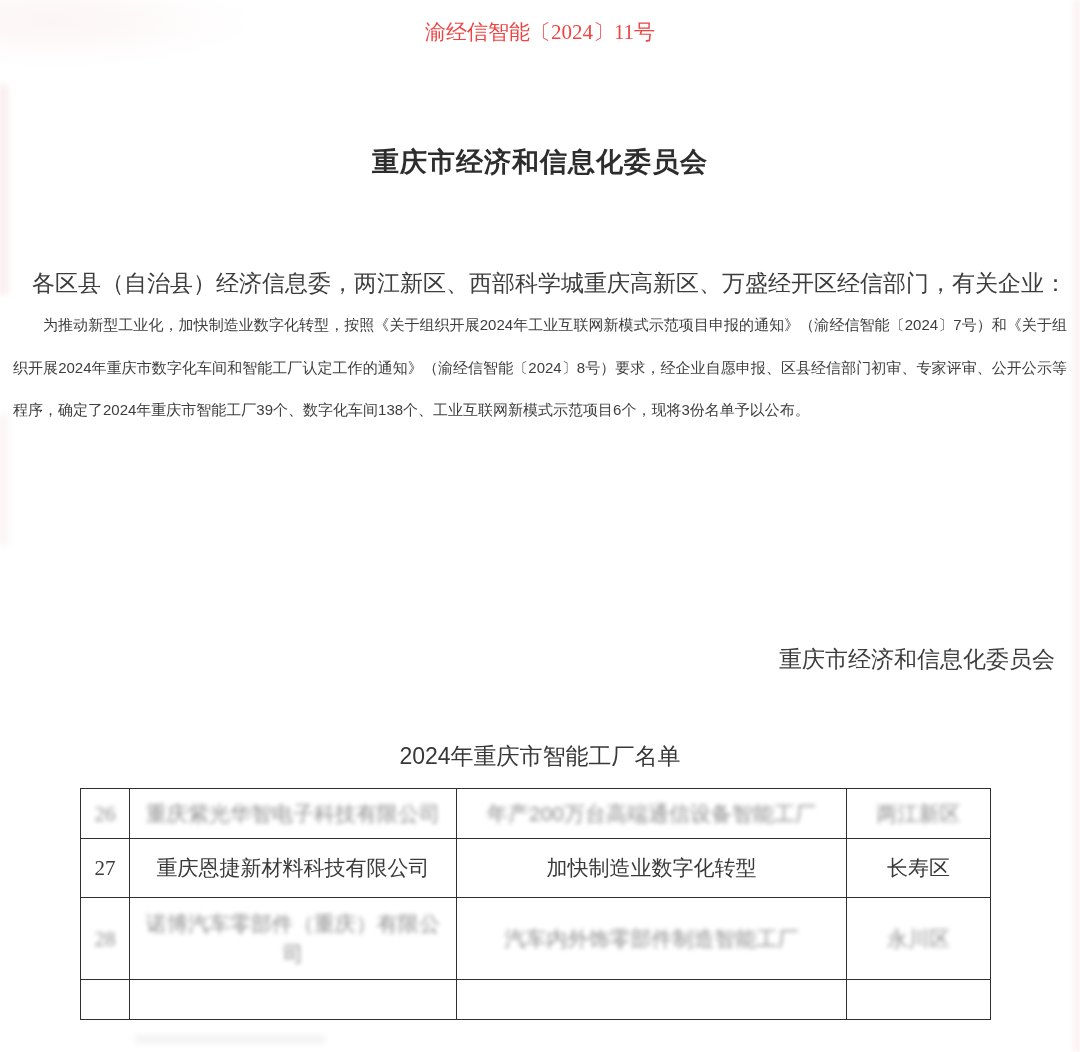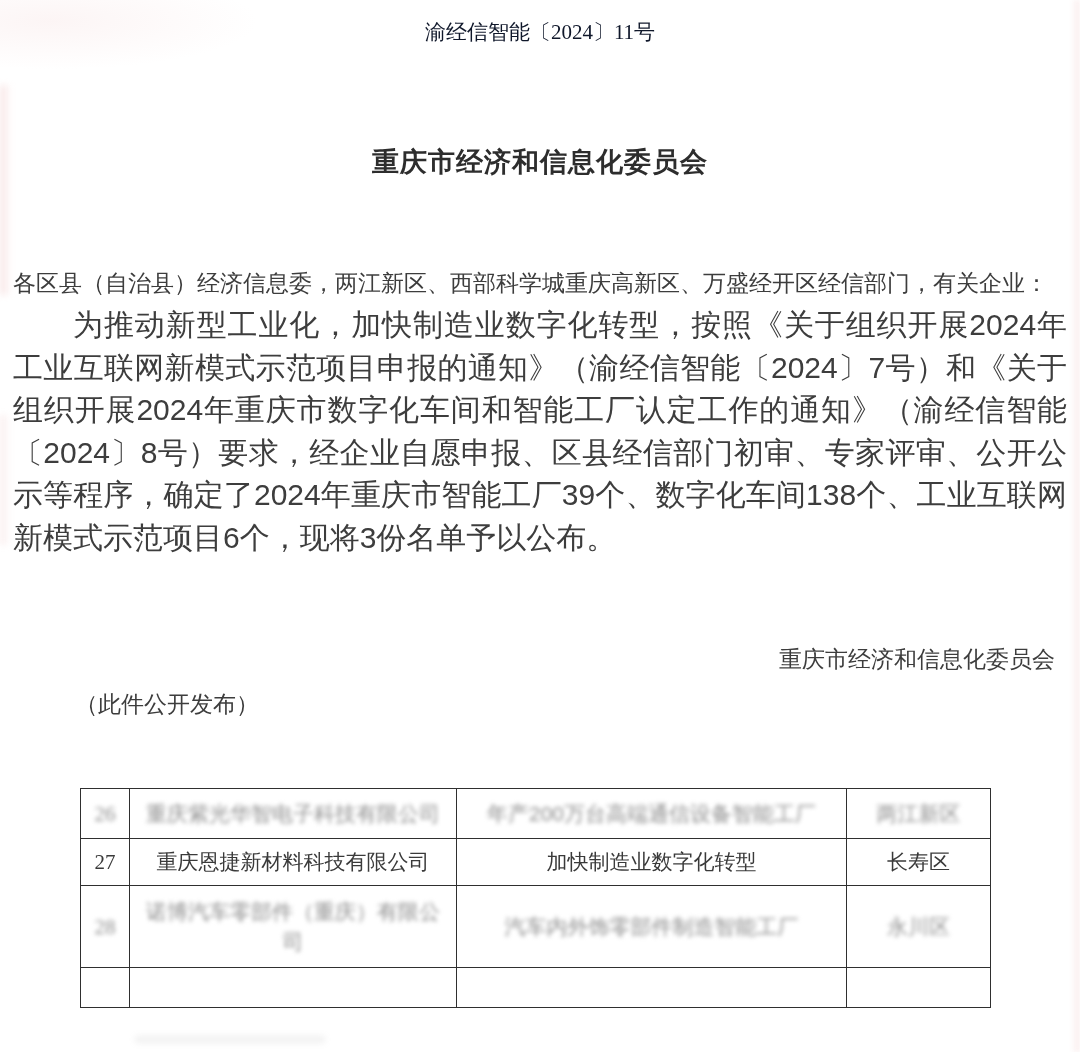--- a/index.html
+++ b/index.html
@@ -14,35 +14,35 @@
   
   .artifact{position:absolute;pointer-events:none;}
   .streak-left-1{left:0;top:85px;width:12px;height:210px;background:linear-gradient(to right, rgba(236,183,183,0.38), rgba(236,183,183,0));filter:blur(3px);}
   .streak-left-2{left:0;top:415px;width:10px;height:130px;background:linear-gradient(to right, rgba(236,183,183,0.28), rgba(236,183,183,0));filter:blur(3px);}
   .streak-right{right:0;top:0;width:10px;height:100%;background:linear-gradient(to left, rgba(238,194,194,0.30), rgba(238,194,194,0));filter:blur(2px);}
   .smudge-top{left:0;top:0;width:260px;height:70px;background:radial-gradient(ellipse at 20% 30%, rgba(240,200,200,0.18), rgba(240,200,200,0) 70%);}
   .ghost-line{left:135px;top:1036px;width:190px;height:7px;background:#9a9a9a;opacity:0.14;filter:blur(3px);}
 
   .doc-number{
     position:absolute;top:18px;left:0;width:100%;
-    text-align:center;font-size:21px;color:#0f172a;
+    text-align:center;font-size:21px;color:#ef4444;
     font-family:"Liberation Serif", serif;
   }
   .title-block{
     position:absolute;top:139px;left:0;width:100%;
     text-align:center;font-weight:700;color:#2d2d2d;
     font-size:27px;line-height:47px;letter-spacing:1px;
   }
   .salutation{
     position:absolute;top:268px;left:13px;right:13px;
-    font-size:23px;line-height:30px;white-space:nowrap;color:#3d3d3d;
+    font-size:23px;line-height:30px;white-space:nowrap;color:#3d3d3d;text-align:right;
   }
   .body-para{
     position:absolute;top:304px;left:13px;right:13px;
-    font-size:30px;line-height:42.6px;
+    font-size:15px;line-height:42.6px;
     text-indent:2em;text-align:justify;color:#3d3d3d;
   }
   .signature{
     position:absolute;top:644px;right:25px;
     font-size:23px;color:#3d3d3d;
   }
   .publish-note{
     position:absolute;top:689px;left:75px;
     font-size:23px;color:#3d3d3d;
   }
@@ -57,21 +57,21 @@
   table.factory-table td{
     border:1.5px solid #2f2f2f;
     text-align:center;vertical-align:middle;
     font-size:21px;color:#3a3a3a;
     padding:2px 6px;line-height:30px;
     overflow:hidden;
   }
   tr.header-row td{font-size:21.5px;color:#3a3a3a;}
   tr.header-row{height:80px;}
   tr.row-26{height:50px;}
-  tr.row-27{height:47px;}
+  tr.row-27{height:59px;}
   tr.row-28{height:82px;}
   tr.row-partial{height:40px;}
   td.no-cell{font-family:"Liberation Serif", serif;font-size:21px;}
   tr.blurred td{filter:blur(2.1px);color:#8d8d8d;}
   .col-no{width:49px;}
   .col-company{width:327px;}
   .col-factory{width:390px;}
   .col-district{width:144px;}
 </style>
 </head>
@@ -90,22 +90,22 @@
   <div class="title-block">
     <div>重庆市经济和信息化委员会</div>
   </div>
 
   <div class="salutation">各区县（自治县）经济信息委，两江新区、西部科学城重庆高新区、万盛经开区经信部门，有关企业：</div>
 
   <div class="body-para">为推动新型工业化，加快制造业数字化转型，按照《关于组织开展2024年工业互联网新模式示范项目申报的通知》（渝经信智能〔2024〕7号）和《关于组织开展2024年重庆市数字化车间和智能工厂认定工作的通知》（渝经信智能〔2024〕8号）要求，经企业自愿申报、区县经信部门初审、专家评审、公开公示等程序，确定了2024年重庆市智能工厂39个、数字化车间138个、工业互联网新模式示范项目6个，现将3份名单予以公布。</div>
 
   <div class="signature">重庆市经济和信息化委员会</div>
 
-  <div class="publish-note">（此件公开发布）</div>
 
+  <div class="table-title">2024年重庆市智能工厂名单</div>
 
   <table class="factory-table">
     <colgroup>
       <col class="col-no">
         <col class="col-company">
         <col class="col-factory">
         <col class="col-district">
     </colgroup>
     <tbody>
     <tr class="row-26 blurred">

